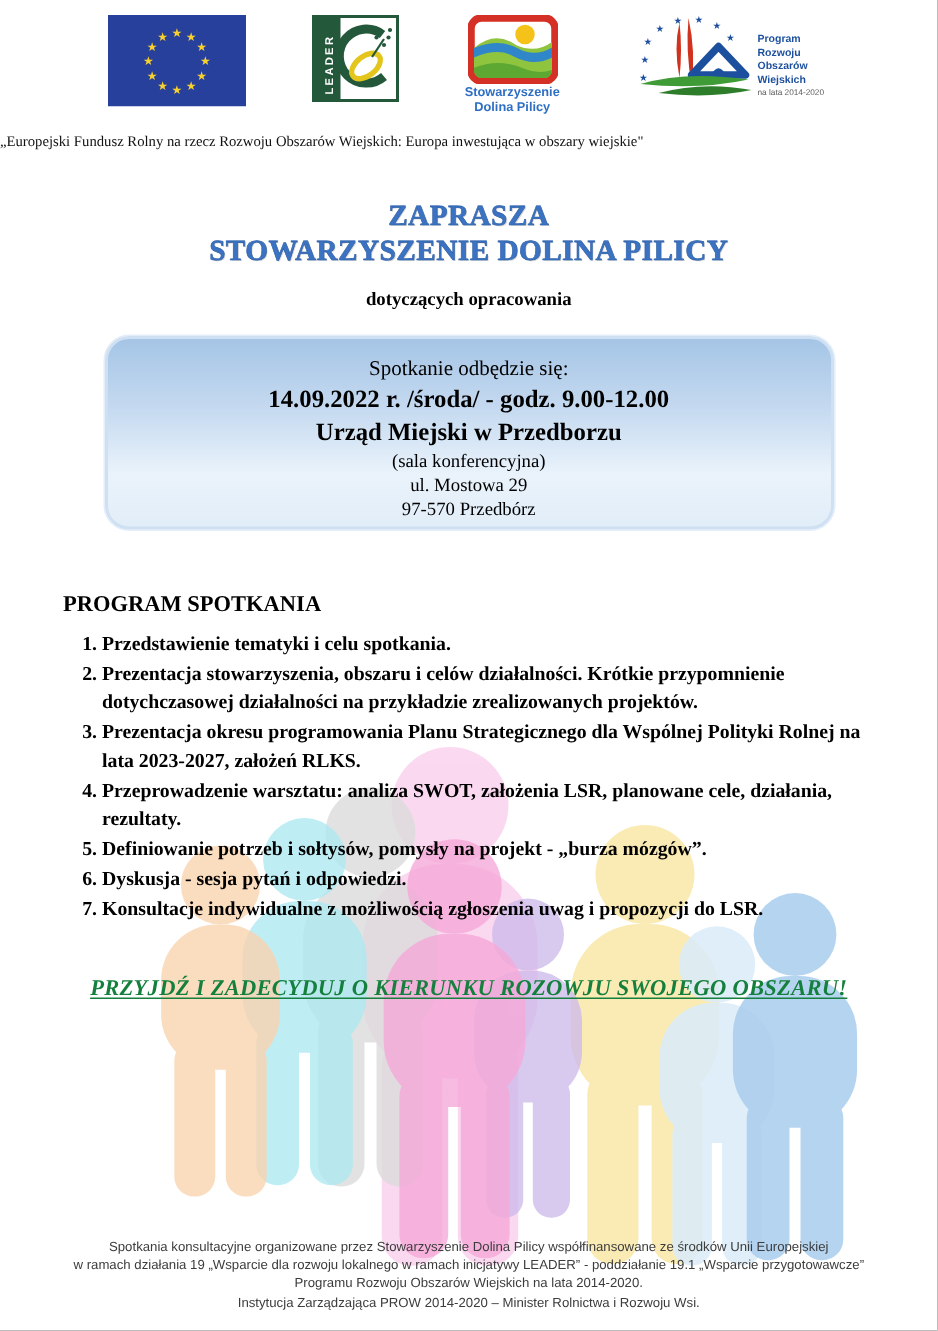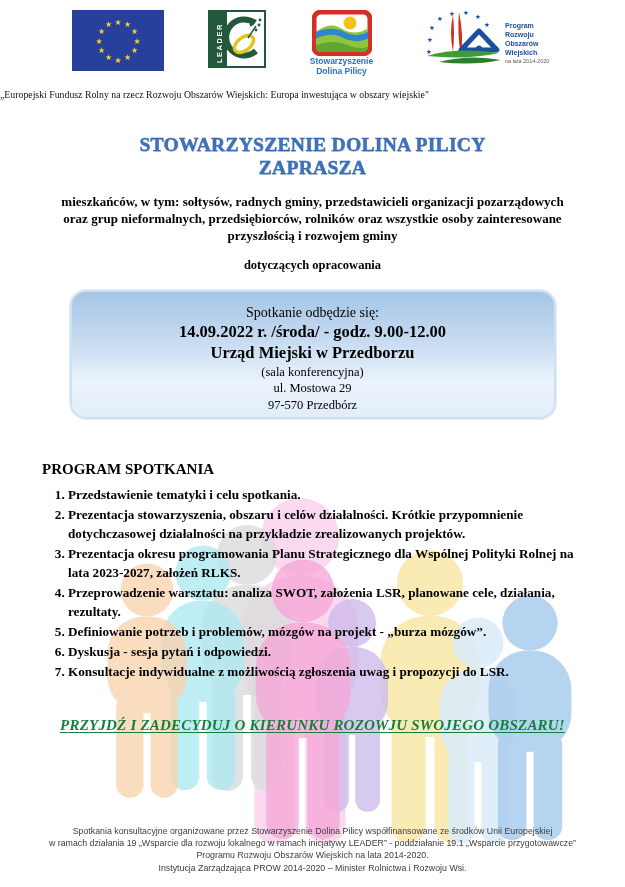--- a/index.html
+++ b/index.html
@@ -170,50 +170,45 @@
             <text x="88" y="45">Wiejskich</text>
           </g>
           <text x="88" y="53" fill="#5a5a5a" font-size="5.5" font-family="'Liberation Sans',sans-serif">na lata 2014-2020</text>
         </svg>
       </div>
     </div>
 
     <div class="eu-caption">„Europejski Fundusz Rolny na rzecz Rozwoju Obszarów Wiejskich: Europa inwestująca w obszary wiejskie"</div>
 
     <div class="blue-heading title">
+      <div>ZAPRASZA</div>
       <div>STOWARZYSZENIE DOLINA PILICY</div>
-      <div>ZAPRASZA</div>
     </div>
 
-    <div class="intro">
-      <div>mieszkańców, w tym: sołtysów, radnych gminy, przedstawicieli organizacji pozarządowych</div>
-      <div>oraz grup nieformalnych, przedsiębiorców, rolników oraz wszystkie osoby zainteresowane</div>
-      <div>przyszłością i rozwojem gminy</div>
-    </div>
 
 
     <div class="subheading">dotyczących opracowania</div>
 
 
     <div class="meeting-box">
       <div class="mb-intro">Spotkanie odbędzie się:</div>
       <div class="mb-strong">14.09.2022 r. /środa/ -  godz. 9.00-12.00</div>
       <div class="mb-strong">Urząd Miejski w Przedborzu</div>
       <div class="mb-small">(sala konferencyjna)</div>
       <div class="mb-small">ul. Mostowa 29</div>
       <div class="mb-small">97-570 Przedbórz</div>
     </div>
 
     <div class="program-heading">PROGRAM SPOTKANIA</div>
     <ol class="program-list">
       <li>Przedstawienie tematyki i celu spotkania.</li>
       <li>Prezentacja stowarzyszenia, obszaru i celów działalności. Krótkie przypomnienie dotychczasowej działalności na przykładzie zrealizowanych projektów.</li>
       <li>Prezentacja okresu programowania Planu Strategicznego dla Wspólnej Polityki Rolnej na lata 2023-2027, założeń RLKS.</li>
       <li>Przeprowadzenie warsztatu: analiza SWOT, założenia LSR, planowane cele, działania, rezultaty.</li>
-      <li>Definiowanie potrzeb i problemów, mózgów na projekt - „burza mózgów”.</li>
+      <li>Definiowanie potrzeb i sołtysów, pomysły na projekt - „burza mózgów”.</li>
       <li>Dyskusja - sesja pytań i odpowiedzi.</li>
       <li>Konsultacje indywidualne z możliwością zgłoszenia uwag i propozycji do LSR.</li>
     </ol>
 
     <div class="slogan">PRZYJDŹ I ZADECYDUJ O KIERUNKU ROZOWJU SWOJEGO OBSZARU!</div>
   </div>
 
   <div class="footer">
     <div>Spotkania konsultacyjne organizowane przez Stowarzyszenie Dolina Pilicy współfinansowane ze środków Unii Europejskiej</div>
     <div>w ramach działania 19 „Wsparcie dla rozwoju lokalnego w ramach inicjatywy LEADER” -  poddziałanie 19.1 „Wsparcie przygotowawcze”</div>

